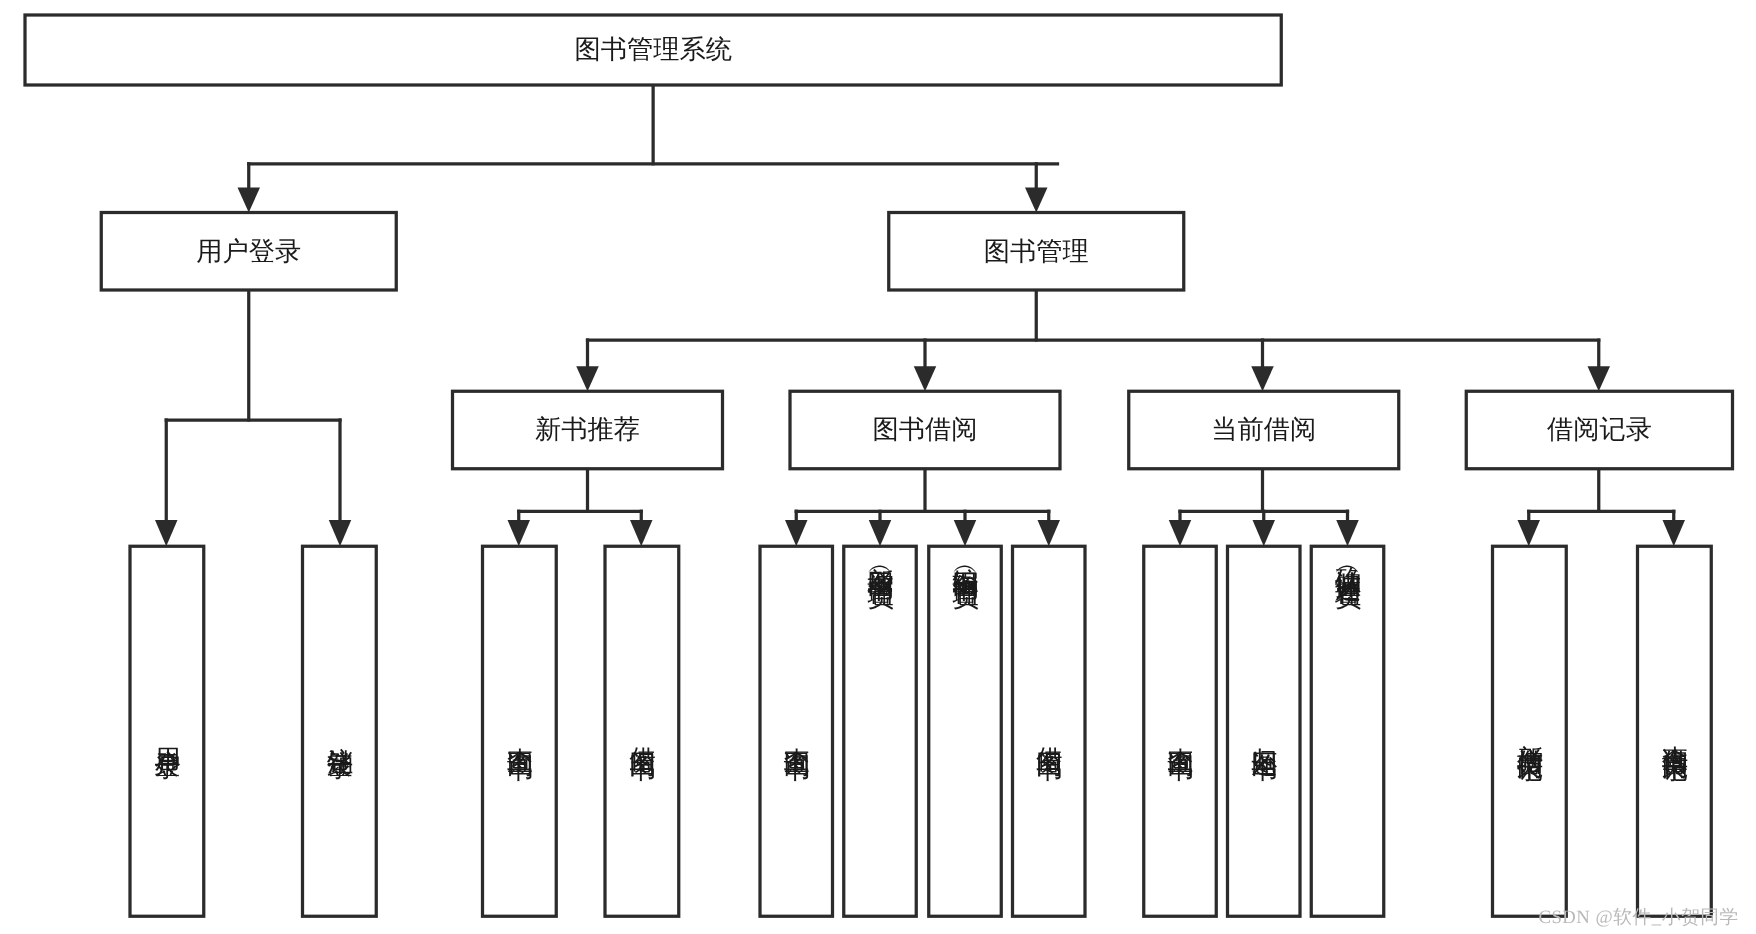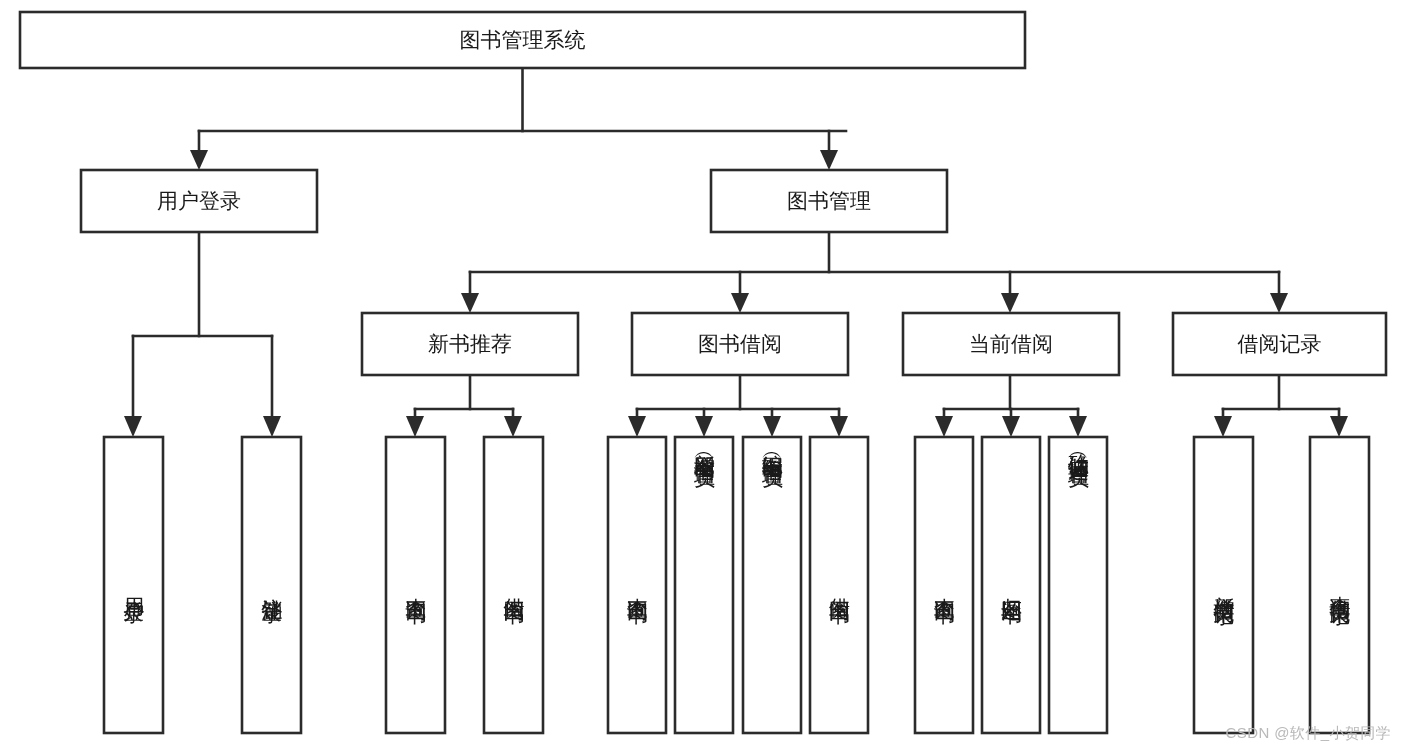--- a/index.html
+++ b/index.html
@@ -46,21 +46,21 @@
     fill: #1a1a1a;
     font-family: "DejaVu Sans", "Liberation Sans", sans-serif;
     font-size: 21px;
     text-anchor: middle;
     dominant-baseline: middle;
   }
   .watermark-text {
     position: absolute;
     right: 14px;
     bottom: 4px;
-    font-family: Liberation Sans, sans-serif;
+    font-family: Liberation Serif, serif;
     font-size: 15px;
     color: #b9b9b9;
     white-space: nowrap;
     letter-spacing: 0.4px;
     pointer-events: none;
   }
   .vlabel-wrap {
     position: absolute;
     display: flex;
     align-items: center;

